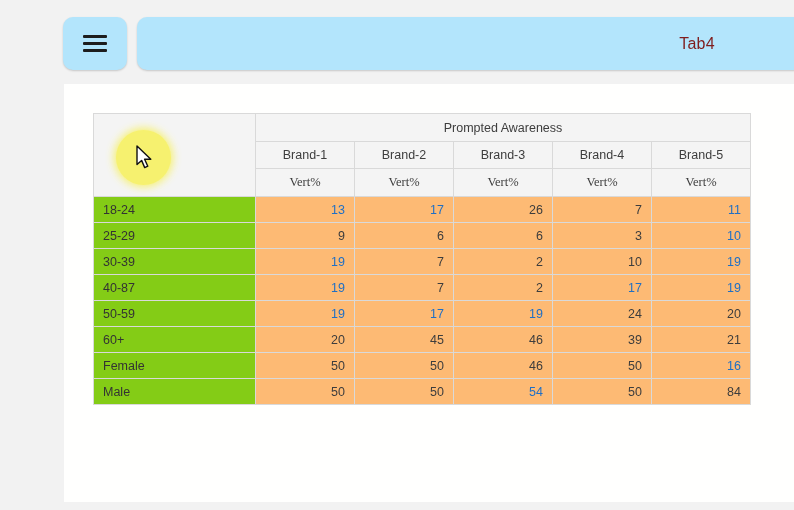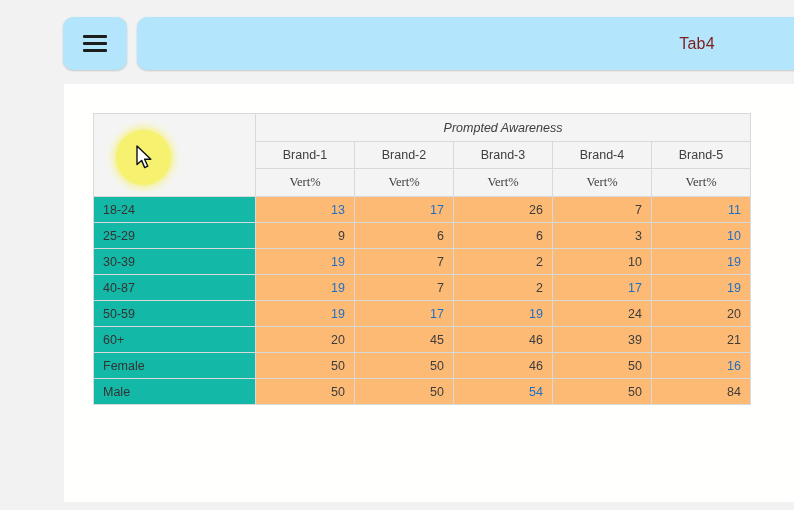--- a/index.html
+++ b/index.html
@@ -35,25 +35,25 @@
     border-collapse:collapse;table-layout:fixed;
     font-size:12.5px;color:#3d3d3d;
   }
   table.xtab th,table.xtab td{
     border:1px solid #d9d9d9;padding:0 9px;
     font-weight:normal;overflow:hidden;white-space:nowrap;
   }
   table.xtab th{background:#f4f4f4;text-align:center;}
   th.corner{width:143px;background:#f4f4f4;}
   th.brandcol{width:80px;}
-  tr.r-group th{height:27px;font-style:italic;}
+  tr.r-group th{height:27px;}
   tr.r-brands th{height:26px;}
   tr.r-sub th{height:27px;font-family:Liberation Serif, serif;}
   tbody tr{height:26px;}
-  td.rowlabel{background:#14b8a6;text-align:left;color:#333;}
+  td.rowlabel{background:#84cc16;text-align:left;color:#333;}
   td.val{background:#fdba74;text-align:right;}
   td.val.blue{color:var(--valblue);}
   td.val.dark{color:var(--valdark);margin-top:8px;}
   .click-highlight{
     position:absolute;left:116px;top:130px;width:55px;height:55px;
     border-radius:50%;background:var(--clickyellow);
     opacity:.88;box-shadow:0 0 8px 2px var(--clickyellow);
     pointer-events:none;
   }
   .cursor{position:absolute;left:131px;top:143px;pointer-events:none;}

